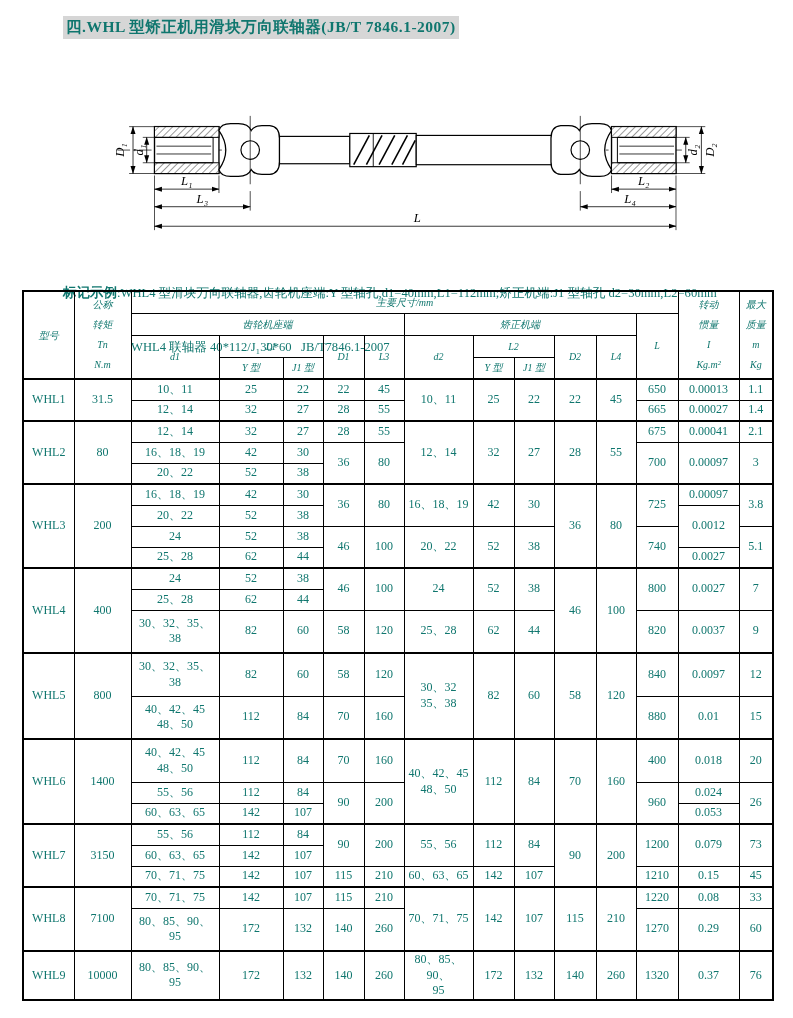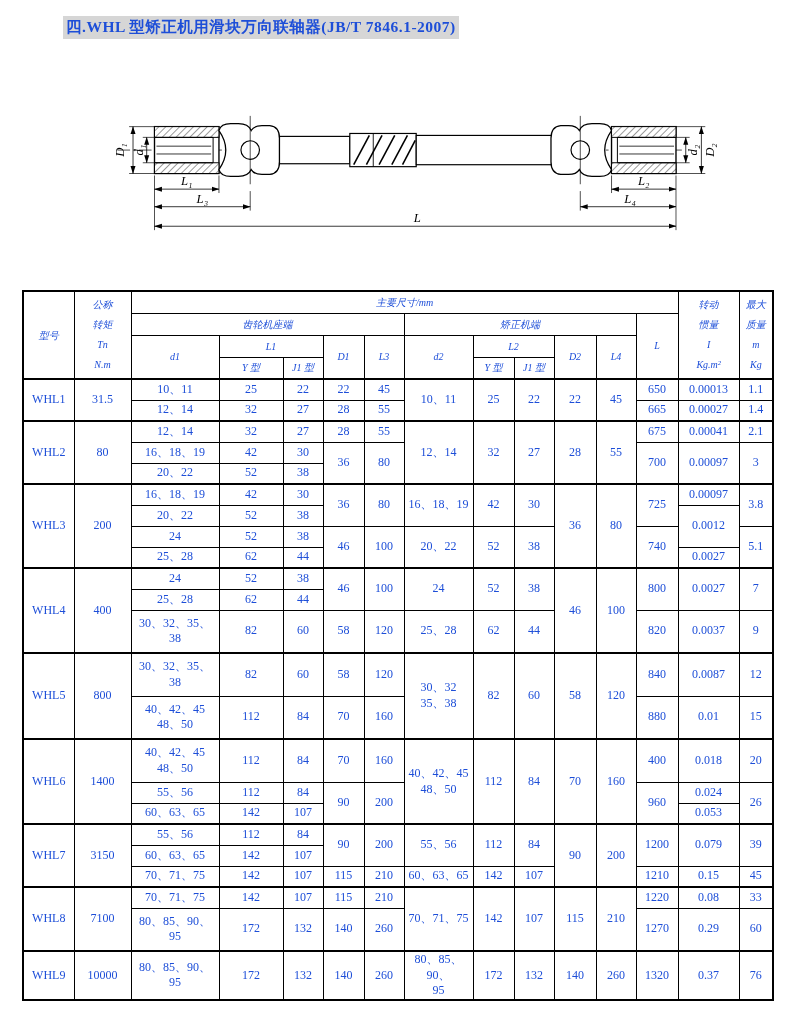--- a/index.html
+++ b/index.html
@@ -1,16 +1,16 @@
 <!DOCTYPE html>
 <html><head>
 <meta charset="utf-8">
 <style>
   html,body{margin:0;padding:0;background:#fff;}
-  .page{position:relative;width:793px;height:1018px;background:#fff;color:#1d4ed8;
+  .page{position:relative;width:793px;height:1018px;background:#fff;color:#0f766e;
         font-family:"Liberation Serif","DejaVu Serif",serif;overflow:hidden;}
   .doc-title{position:absolute;left:63px;top:16px;font-size:15.5px;font-weight:bold;
         background:#d6d6d6;padding:1px 3px;letter-spacing:.5px;white-space:nowrap;}
   .intro{position:absolute;left:63px;top:39px;width:716px;font-size:12.6px;
         line-height:22px;text-indent:26px;text-align:justify;}
   .drawing{position:absolute;left:92px;top:103px;}
   .marking{position:absolute;left:63px;top:248px;font-size:12.6px;line-height:18px;white-space:pre;}
   .marking .mk-label{font-weight:bold;font-size:13.5px;}
   .mk-line2{margin-left:68px;}
   table.spec{position:absolute;left:22px;top:290px;width:750px;border-collapse:collapse;
@@ -142,20 +142,24 @@
         <line x1="500" y1="106" x2="598" y2="106" stroke="#000" stroke-width="0.8" marker-start="url(#arr)" marker-end="url(#arr)"></line>
         <text class="dimlbl" x="551" y="102" text-anchor="middle">L₄</text>
       </g>
       <g>
         <line x1="64" y1="126" x2="598" y2="126" stroke="#000" stroke-width="0.8" marker-start="url(#arr)" marker-end="url(#arr)"></line>
         <text class="dimlbl" x="333" y="122" text-anchor="middle">L</text>
       </g>
     </svg>
   </div>
 
+  <div class="marking">
+    <div><span class="mk-label">标记示例</span><span>:WHL4 型滑块万向联轴器,齿轮机座端:Y 型轴孔,d1=40mm,L1=112mm;矫正机端:J1 型轴孔 d2=30mm,L2=60mm</span></div>
+    <div class="mk-line2">WHL4 联轴器 40*112/J₁30*60   JB/T7846.1-2007</div>
+  </div>
 
   <table class="spec">
     <colgroup>
       <col style="width:51px">
         <col style="width:57px">
         <col style="width:88px">
       <col style="width:64px">
         <col style="width:40px">
         <col style="width:41px">
         <col style="width:40px">
@@ -353,21 +357,21 @@
           <td>60</td>
           <td>58</td>
           <td>120</td>
           <td rowspan="2">30、32
 35、38</td>
           <td rowspan="2">82</td>
           <td rowspan="2">60</td>
           <td rowspan="2">58</td>
           <td rowspan="2">120</td>
           <td>840</td>
-          <td>0.0087</td>
+          <td>0.0097</td>
           <td>12</td>
         </tr>
         <tr class="h2">
           <td>40、42、45
 48、50</td>
           <td>112</td>
           <td>84</td>
           <td>70</td>
           <td>160</td>
           <td>880</td>
@@ -417,21 +421,21 @@
           <td>84</td>
           <td rowspan="2">90</td>
           <td rowspan="2">200</td>
           <td rowspan="2">55、56</td>
           <td rowspan="2">112</td>
           <td rowspan="2">84</td>
           <td rowspan="3">90</td>
           <td rowspan="3">200</td>
           <td rowspan="2">1200</td>
           <td rowspan="2">0.079</td>
-          <td rowspan="2">39</td>
+          <td rowspan="2">73</td>
         </tr>
         <tr class="h1">
           <td>60、63、65</td>
           <td>142</td>
           <td>107</td>
         </tr>
         <tr class="h1">
           <td>70、71、75</td>
           <td>142</td>
           <td>107</td>

